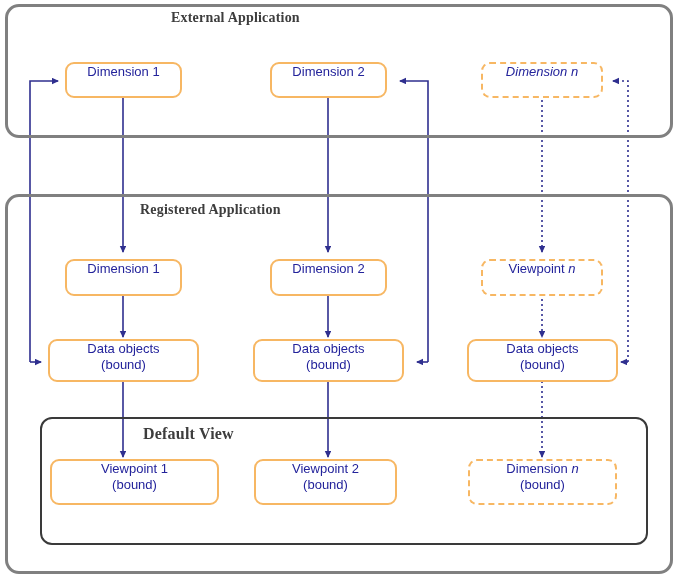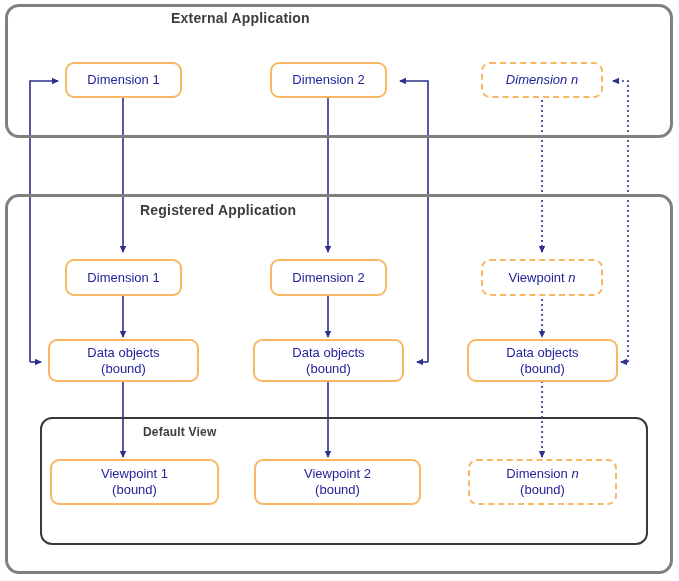--- a/index.html
+++ b/index.html
@@ -24,45 +24,45 @@
     border: 3px solid #808080;
     border-radius: 14px;
     background: transparent;
   }
   .container-frame.inner {
     border: 2px solid #3a3a3a;
     border-radius: 12px;
   }
   .container-title {
     position: absolute;
-    font-family: Liberation Sans, sans-serif;
+    font-family: Liberation Serif, serif;
     font-weight: bold;
     font-size: 14px;
     color: #3d3d3d;
     white-space: nowrap;
     letter-spacing: 0.2px;
   }
   .container-title.small {
-    font-size: 12px;
+    font-size: 16px;
   }
   
   .node {
     position: absolute;
     box-sizing: border-box;
     border: 2px solid #F7B763;
     border-radius: 9px;
     background: #ffffff;
     color: #23239B;
     font-family: "Liberation Sans", sans-serif;
     font-size: 13px;
     line-height: 16px;
     display: flex;
     flex-direction: column;
     align-items: center;
-    justify-content: center;
+    justify-content: flex-start;
     text-align: center;
     white-space: nowrap;
   }
   .node.dashed {
     border-style: dashed;
     border-width: 2px;
     border-color: #F7B763;
   }
   .node .ital { font-style: italic; }
   .node.all-ital { font-style: italic; }
@@ -163,21 +163,21 @@
   <div class="node" style="left:467px; top:339px; width:151px; height:43px;">
     <span class="node-line">Data objects</span>
     <span class="node-line">(bound)</span>
   </div>
 
   <div class="node" style="left:50px; top:459px; width:169px; height:46px;">
     <span class="node-line">Viewpoint 1</span>
     <span class="node-line">(bound)</span>
   </div>
 
-  <div class="node" style="left:254px; top:459px; width:167px; height:46px;">
+  <div class="node" style="left:254px; top:459px; width:143px; height:46px;">
     <span class="node-line">Viewpoint 2</span>
     <span class="node-line">(bound)</span>
   </div>
 
   <div class="node dashed" style="left:468px; top:459px; width:149px; height:46px;">
     <span class="node-line"><span>Dimension </span><span class="ital">n</span></span>
     <span class="node-line">(bound)</span>
   </div>
 
 </div>

